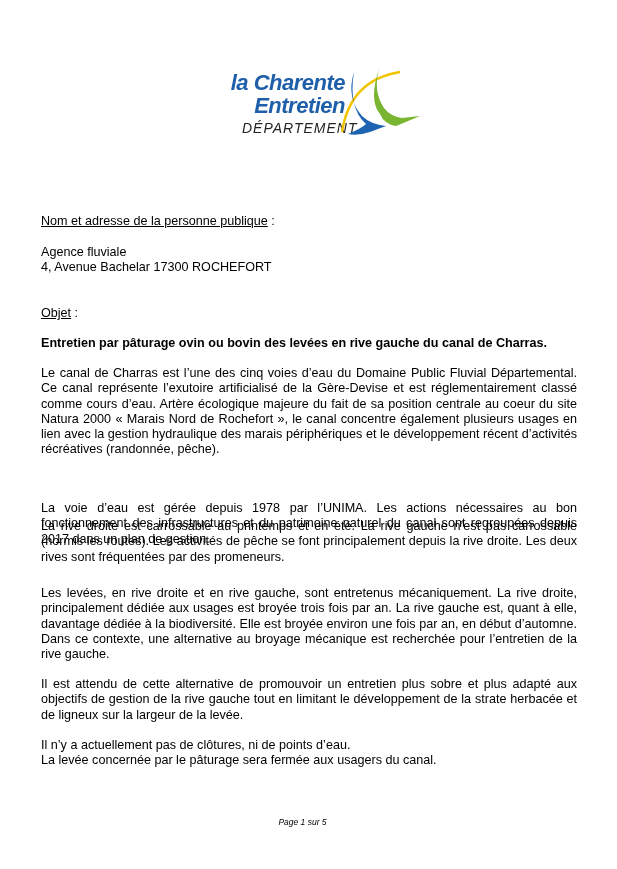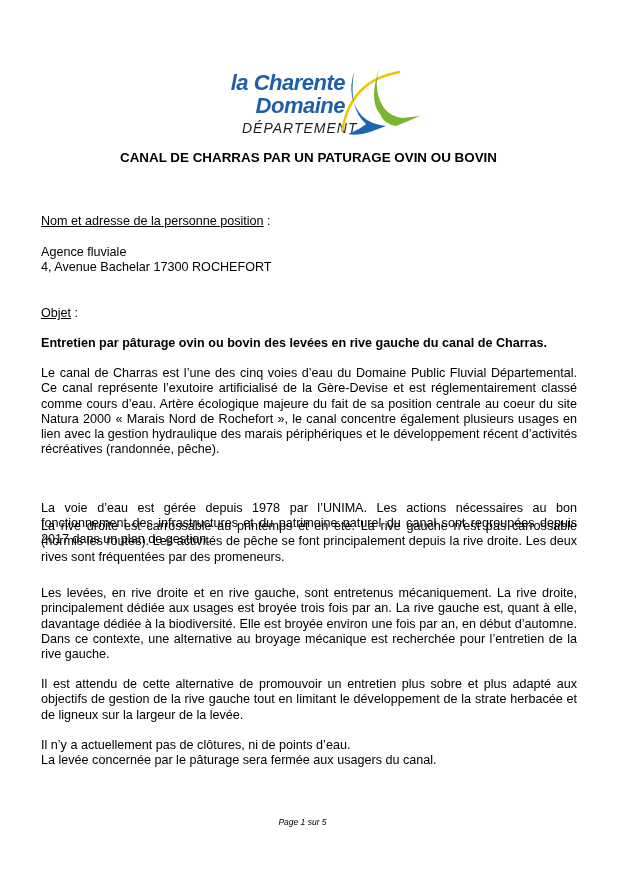--- a/index.html
+++ b/index.html
@@ -19,36 +19,35 @@
   .u { text-decoration: underline; }
   .b { font-weight: bold; }
   .footer { position: absolute; left: 0; width: 605px; top: 817px; text-align: center; font-style: italic; font-size: 8.5px; }
 </style>
 </head>
 <body>
 
 <div class="logo">
   <div class="logo-text">
     <div class="logo-line1">la Charente</div>
-    <div class="logo-line2">Domaine</div>
+    <div class="logo-line2">Entretien</div>
   </div>
   <div class="logo-line3">DÉPARTEMENT</div>
   <svg class="logo-bird" width="90" height="80" viewBox="0 0 90 80">
     <path d="M2 72 Q 10 20 60 12" fill="none" stroke="#f2c400" stroke-width="2.5"></path>
     <path d="M40 6 Q 32 30 44 48 Q 50 56 62 58 L 80 56 Q 66 62 56 66 Q 44 64 40 54 Q 28 40 40 6 Z" fill="#7ab532"></path>
     <path d="M14 12 Q 6 38 22 56 Q 30 64 46 66 L 30 72 Q 18 76 8 74 Q 22 68 26 64 Q 8 48 14 12 Z" fill="#1f64b3"></path>
   </svg>
 </div>
 
 <div class="title">
-  <div>CANAL DE CHARRAS PAR UN PATURAGE OVIN OU BOVIN</div>
 </div>
 
 <div class="p" style="top:214px;">
-  <span class="u">Nom et adresse de la personne position</span><span> :</span>
+  <span class="u">Nom et adresse de la personne publique</span><span> :</span>
 </div>
 
 <div class="p" style="top:245px;">
   <div>Agence fluviale</div>
   <div>4, Avenue Bachelar 17300 ROCHEFORT</div>
 </div>
 
 <div class="p" style="top:306px;">
   <span class="u">Objet</span><span> :</span>
 </div>

